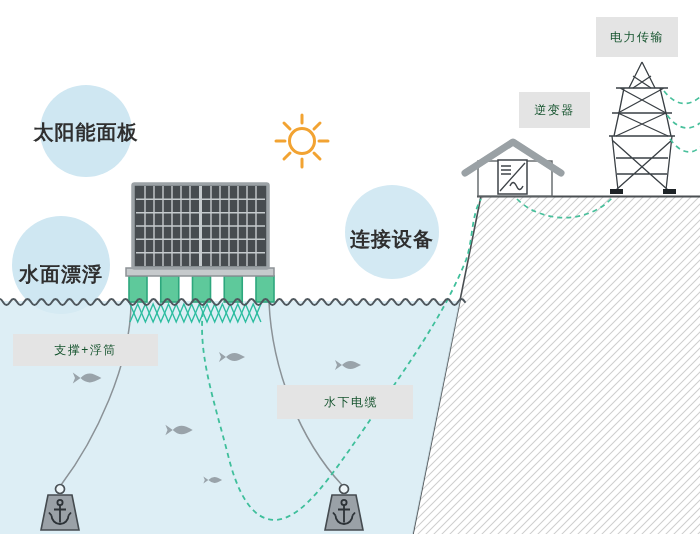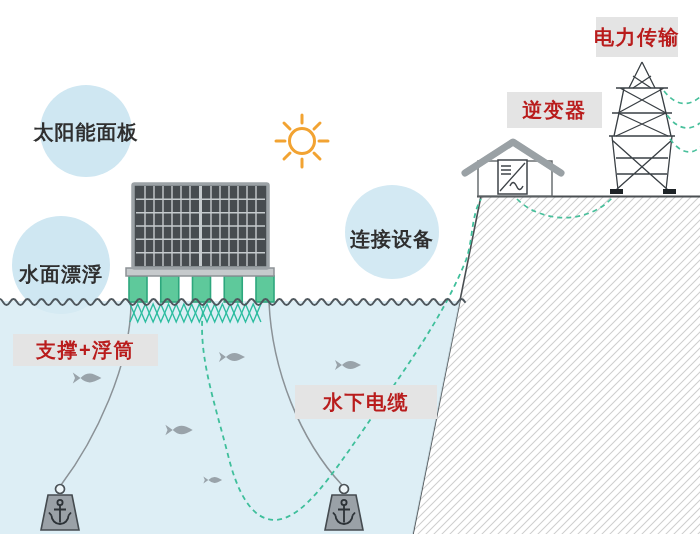--- a/index.html
+++ b/index.html
@@ -3,21 +3,21 @@
 <meta charset="utf-8">
 <style>
   html,body{margin:0;padding:0;background:#ffffff;}
   .stage{
     position:relative;width:700px;height:534px;overflow:hidden;
     background:#ffffff;font-family:"Liberation Sans",sans-serif;
   }
   .artwork{position:absolute;left:0;top:0;width:700px;height:534px;}
   .label-box{
     position:absolute;display:flex;align-items:center;justify-content:center;
-    background:#e4e4e4;color:#b91c1c;font-weight:bold;font-size:20px;
+    background:#e4e4e4;color:#14532d;font-weight:normal;font-size:12px;
     letter-spacing:1.5px;white-space:nowrap;
   }
   .bubble-label{
     position:absolute;display:flex;align-items:center;justify-content:center;
     color:#2f2f2f;font-weight:bold;font-size:20px;letter-spacing:1px;
     width:120px;height:22px;white-space:nowrap;
   }
 </style>
 </head>
 <body>
@@ -130,16 +130,16 @@
     </g>
 
     <path d="M517,199 C542,224 588,224 612,198" stroke="#49c09c" stroke-width="1.7" stroke-dasharray="5,4" fill="none"></path>
   </svg>
 
   <div class="bubble-label" style="left:26px;top:121px;">太阳能面板</div>
   <div class="bubble-label" style="left:1px;top:263px;">水面漂浮</div>
   <div class="bubble-label" style="left:332px;top:221px;margin-top:7px;">连接设备</div>
 
   <div class="label-box" style="left:596px;top:17px;width:82px;height:40px;">电力传输</div>
-  <div class="label-box" style="left:507px;top:92px;width:95px;height:36px;">逆变器</div>
+  <div class="label-box" style="left:519px;top:92px;width:71px;height:36px;">逆变器</div>
   <div class="label-box" style="left:13px;top:334px;width:145px;height:32px;">支撑+浮筒</div>
-  <div class="label-box" style="left:295px;top:385px;width:142px;height:34px;">水下电缆</div>
+  <div class="label-box" style="left:277px;top:385px;width:124px;height:34px;padding-left:12px;">水下电缆</div>
 </div>
 
 </body></html>

